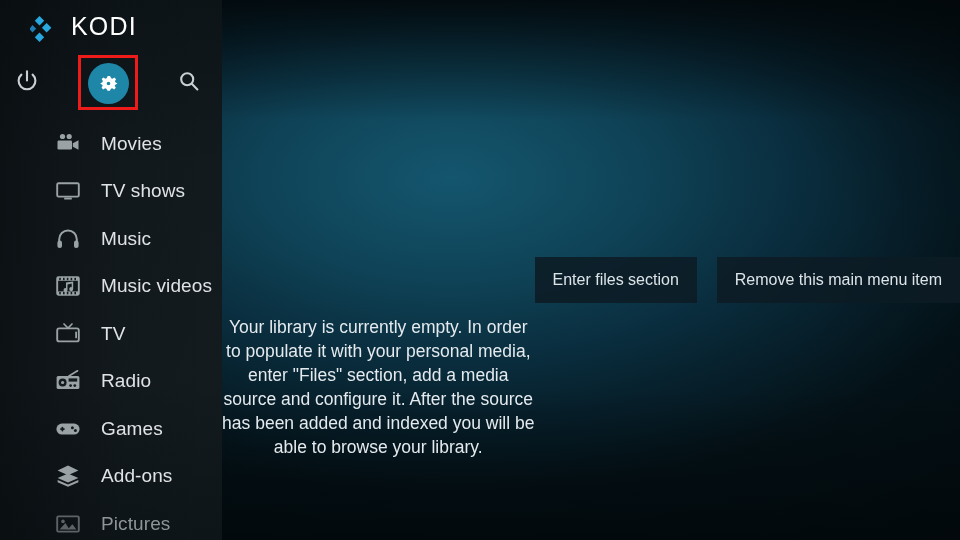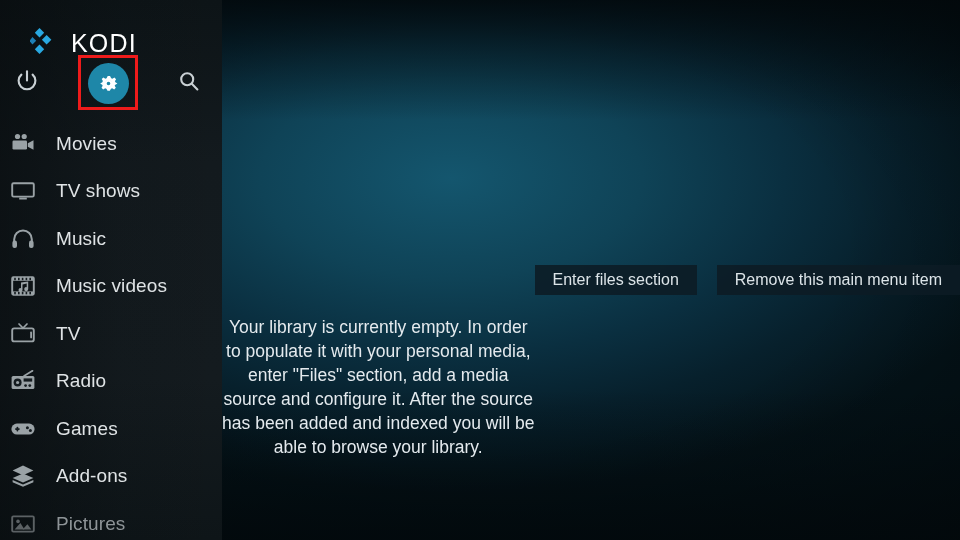--- a/index.html
+++ b/index.html
@@ -43,22 +43,22 @@
     z-index:5;
   }
   .sidebar-fade {
     position:absolute; left:0; top:0; width:222px; height:540px;
     background:linear-gradient(to right, rgba(6,10,12,0.55) 0%, rgba(6,10,12,0.10) 55%, rgba(6,10,12,0.0) 100%);
     pointer-events:none;
   }
 
   
   .logo-row {
-    position:absolute; left:30px; top:26px;
-    display:flex; align-items:flex-end; gap:11px;
+    position:absolute; left:30px; top:14px;
+    display:flex; align-items:flex-start; gap:11px;
   }
   .logo-mark { width:30px; height:30px; display:block; }
   .logo-text {
     color:#ffffff; font-size:25px; letter-spacing:1.2px;
     font-weight:400; line-height:1;
   }
 
   
   .icon-row {
     position:absolute; left:0; top:56px; width:222px; height:54px;
@@ -82,21 +82,21 @@
     border:3px solid #ee1b1b;
     z-index:9; pointer-events:none;
   }
 
   
   .menu {
     position:absolute; left:0; top:120px; width:222px;
   }
   .menu-item {
     position:relative; height:47.5px;
-    display:flex; align-items:center;
+    display:flex; align-items:center;padding-left:45px;
   }
   .menu-icon {
     width:42px; margin-left:2px;
     display:flex; align-items:center; justify-content:center;
     flex:0 0 auto;
   }
   .menu-label {
     margin-left:12px; font-size:19px; color:#dfe3e5;
     font-weight:400; letter-spacing:0.1px; white-space:nowrap;
   }
@@ -121,21 +121,21 @@
     width:690px; margin-top:234px;
     text-align:center; color:#e4eaee;
     font-size:17.5px; line-height:24px; font-weight:400;
   }
   .btn-row {
     margin-top:20px; display:flex; gap:20px;
   }
   .btn {
     background:rgba(12,27,36,0.88);
     color:#dce4e8; font-size:16px; font-weight:400;
-    padding:0 18px; height:30px;
+    padding:0 18px; height:46px;
     display:flex; align-items:center; justify-content:center;
     border:none; white-space:nowrap;
   }
 </style>
 </head>
 <body>
 
 <div id="app">
 
   <div class="bg-base"></div>

